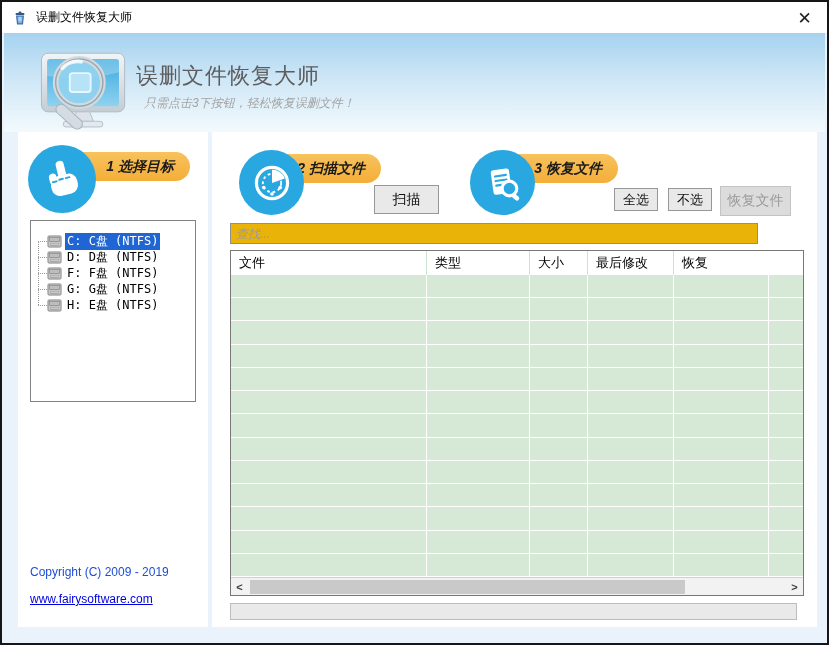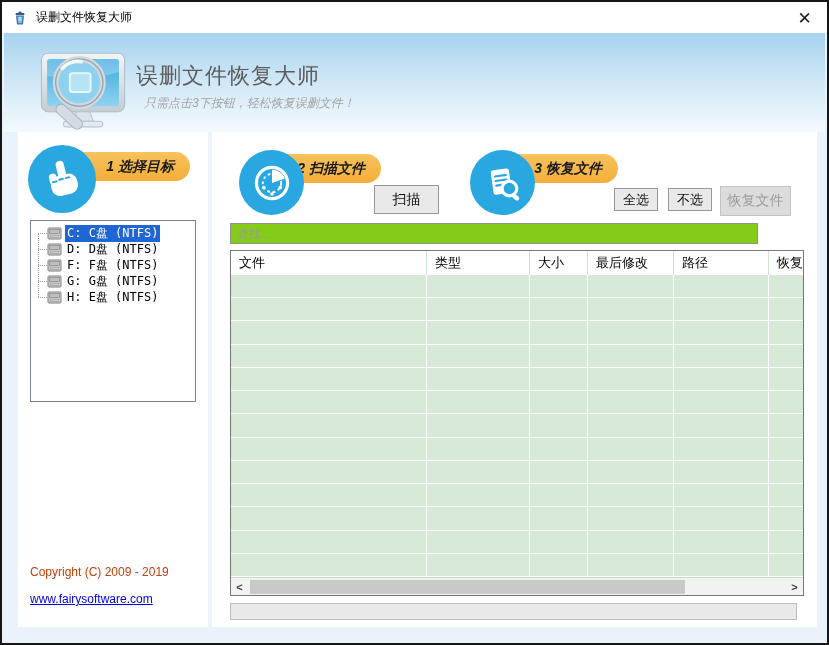--- a/index.html
+++ b/index.html
@@ -39,59 +39,59 @@
   }
   .circle {
     position:absolute; border-radius:50%; background:#29a7e1; z-index:2;
     display:flex; align-items:center; justify-content:center;
   }
   
   .circle-1 { left:10px; top:13px; width:68px; height:68px; }
   .pill-1   { left:44px; top:20px; width:128px; }
   .tree {
     position:absolute; left:12px; top:88px; width:166px; height:182px;
-    background:#fff; border:1px solid #828282; padding-top:4px; overflow:hidden;text-align:center;
+    background:#fff; border:1px solid #828282; padding-top:12px; overflow:hidden;text-align:center;
   }
   .tree-inner { position:relative; }
   .tree-inner::before {
     content:""; position:absolute; left:7px; top:8px; height:64px;
     border-left:1px dotted #9a9a9a;
   }
   .drive-item { display:flex; align-items:center; height:16px; cursor:pointer; }
   .drive-stub { width:9px; margin-left:7px; border-top:1px dotted #9a9a9a; flex:none; }
   .drive-ico  { width:15px; height:13px; flex:none; margin-right:3px; }
   .drive-label {
     font-family:"DejaVu Sans Mono", monospace; font-size:12px; color:#000;
     padding:0 2px; white-space:nowrap;
   }
   .drive-item.selected .drive-label { background:#1f66d4; color:#fff; }
   .about { position:absolute; left:12px; top:433px; }
   .about-version { font-size:13px; color:#1a1a1a; margin-bottom:8px; }
-  .about-copy    { font-size:12px; color:#c2410c; margin-bottom:10px; }
+  .about-copy    { font-size:12px; color:#1d4ed8; margin-bottom:10px; }
   .about-link    { font-size:12px; color:#0000dd; text-decoration:underline; cursor:pointer; }
   
   .circle-2 { left:27px;  top:18px; width:65px; height:65px; }
   .pill-2   { left:57px;  top:22px; width:112px; }
   .circle-3 { left:258px; top:18px; width:65px; height:65px; }
   .pill-3   { left:288px; top:22px; width:118px; }
   .btn {
     position:absolute; background:#e9e9e9; border:1px solid #979797;
     font-size:14px; color:#111; display:flex; align-items:center; justify-content:center;
     cursor:pointer; font-family:"Liberation Sans", sans-serif;
   }
   .btn-scan    { left:162px; top:53px; width:65px; height:29px; }
   .btn-selall  { left:402px; top:56px; width:44px; height:23px; font-size:13px; }
   .btn-selnone { left:456px; top:56px; width:44px; height:23px; font-size:13px; }
   .btn-recover {
     left:508px; top:54px; width:71px; height:30px;
     background:#dcdcdc; border:1px solid #c3c3c3; color:#9b9b9b; font-size:14px;
   }
   .search-box {
     position:absolute; left:18px; top:91px; width:528px; height:21px;
-    border:1px solid #8f8f8f; background:#84cc16; font-size:12px; font-style:italic;
+    border:1px solid #8f8f8f; background:#eab308; font-size:12px; font-style:italic;
     color:#333; padding:0 5px; outline:none; font-family:"Liberation Sans", sans-serif;
   }
   .search-box::placeholder { color:#9a9a9a; font-style:italic; }
   
   .grid {
     position:absolute; left:18px; top:118px; width:574px; height:346px;
     border:1px solid #777; background:#000000; display:flex; flex-direction:column; overflow:hidden;
   }
   .grid-head { display:flex; height:24px; background:#fff; flex:none; }
   .th {
@@ -272,21 +272,20 @@
     <button class="btn btn-recover" disabled="">恢复文件</button>
 
     <input class="search-box" placeholder="查找..." style="">
 
     <div class="grid">
       <div class="grid-head" id="grid-head">
           <div class="th c0">文件</div>
           <div class="th c1">类型</div>
           <div class="th c2">大小</div>
           <div class="th c3">最后修改</div>
-          <div class="th c4">路径</div>
           <div class="th c5">恢复</div>
         </div>
       <div class="grid-body" id="grid-body">
           <div class="tr">
             <div class="td c0"></div>
             <div class="td c1"></div>
             <div class="td c2"></div>
             <div class="td c3"></div>
             <div class="td c4"></div>
             <div class="td c5"></div>

